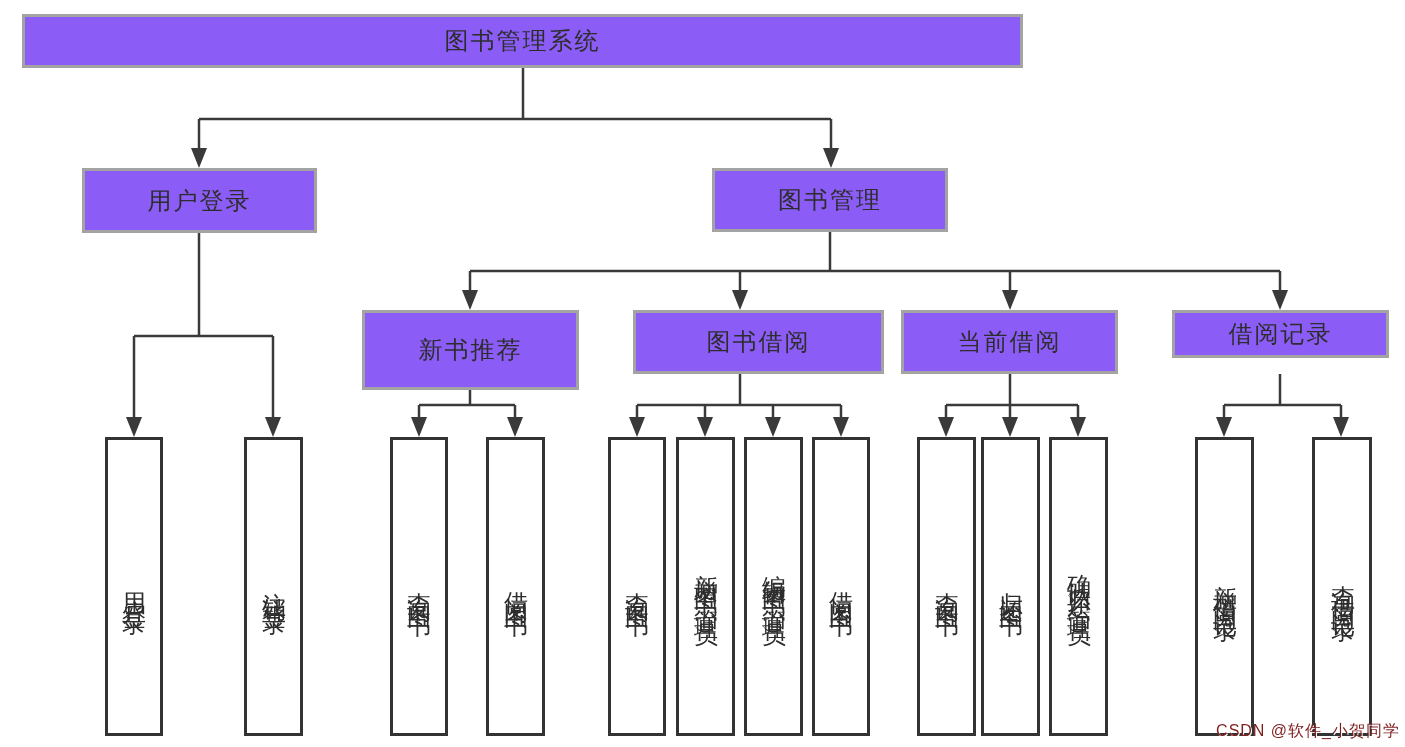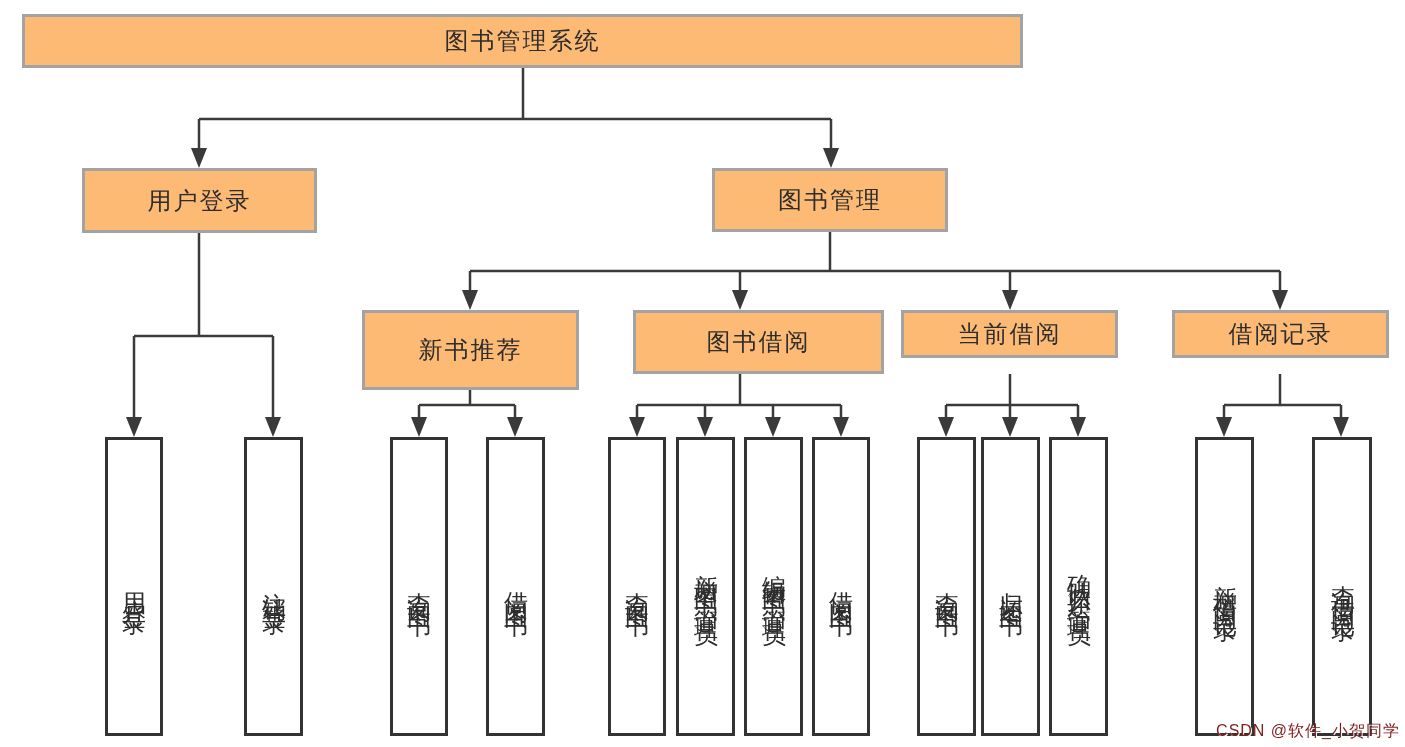--- a/index.html
+++ b/index.html
@@ -19,21 +19,21 @@
   #connectors {
     position: absolute;
     left: 0;
     top: 0;
     z-index: 1;
   }
   .hbox {
     position: absolute;
     box-sizing: border-box;
     border: 3px solid #a3a3a3;
-    background: #fdba74;
+    background: #8b5cf6;
     display: flex;
     align-items: center;
     justify-content: center;
     font-size: 24px;
     letter-spacing: 2px;
     z-index: 2;
   }
   .root {
     border-width: 3px;
   }
@@ -135,21 +135,21 @@
     </g>
   </svg>
 
   <div class="hbox root" style="left:22px; top:14px; width:1001px; height:54px">图书管理系统</div>
 
   <div class="hbox" style="left:82px; top:168px; width:235px; height:65px">用户登录</div>
   <div class="hbox" style="left:712px; top:168px; width:236px; height:64px">图书管理</div>
 
   <div class="hbox" style="left:362px; top:310px; width:217px; height:80px">新书推荐</div>
   <div class="hbox" style="left:633px; top:310px; width:251px; height:64px">图书借阅</div>
-  <div class="hbox" style="left:901px; top:310px; width:217px; height:48px">当前借阅</div>
+  <div class="hbox" style="left:901px; top:310px; width:217px; height:64px">当前借阅</div>
   <div class="hbox" style="left:1172px; top:310px; width:217px; height:48px">借阅记录</div>
 
   <div class="vbox" style="left:105px; width:58px">用户登录</div>
   <div class="vbox" style="left:244px; width:59px">注销登录</div>
 
   <div class="vbox" style="left:390px; width:58px">查询图书</div>
   <div class="vbox" style="left:486px; width:59px">借阅图书</div>
 
   <div class="vbox" style="left:608px; width:58px">查询图书</div>
   <div class="vbox" style="left:676px; width:59px">新增图书（管理员）</div>

